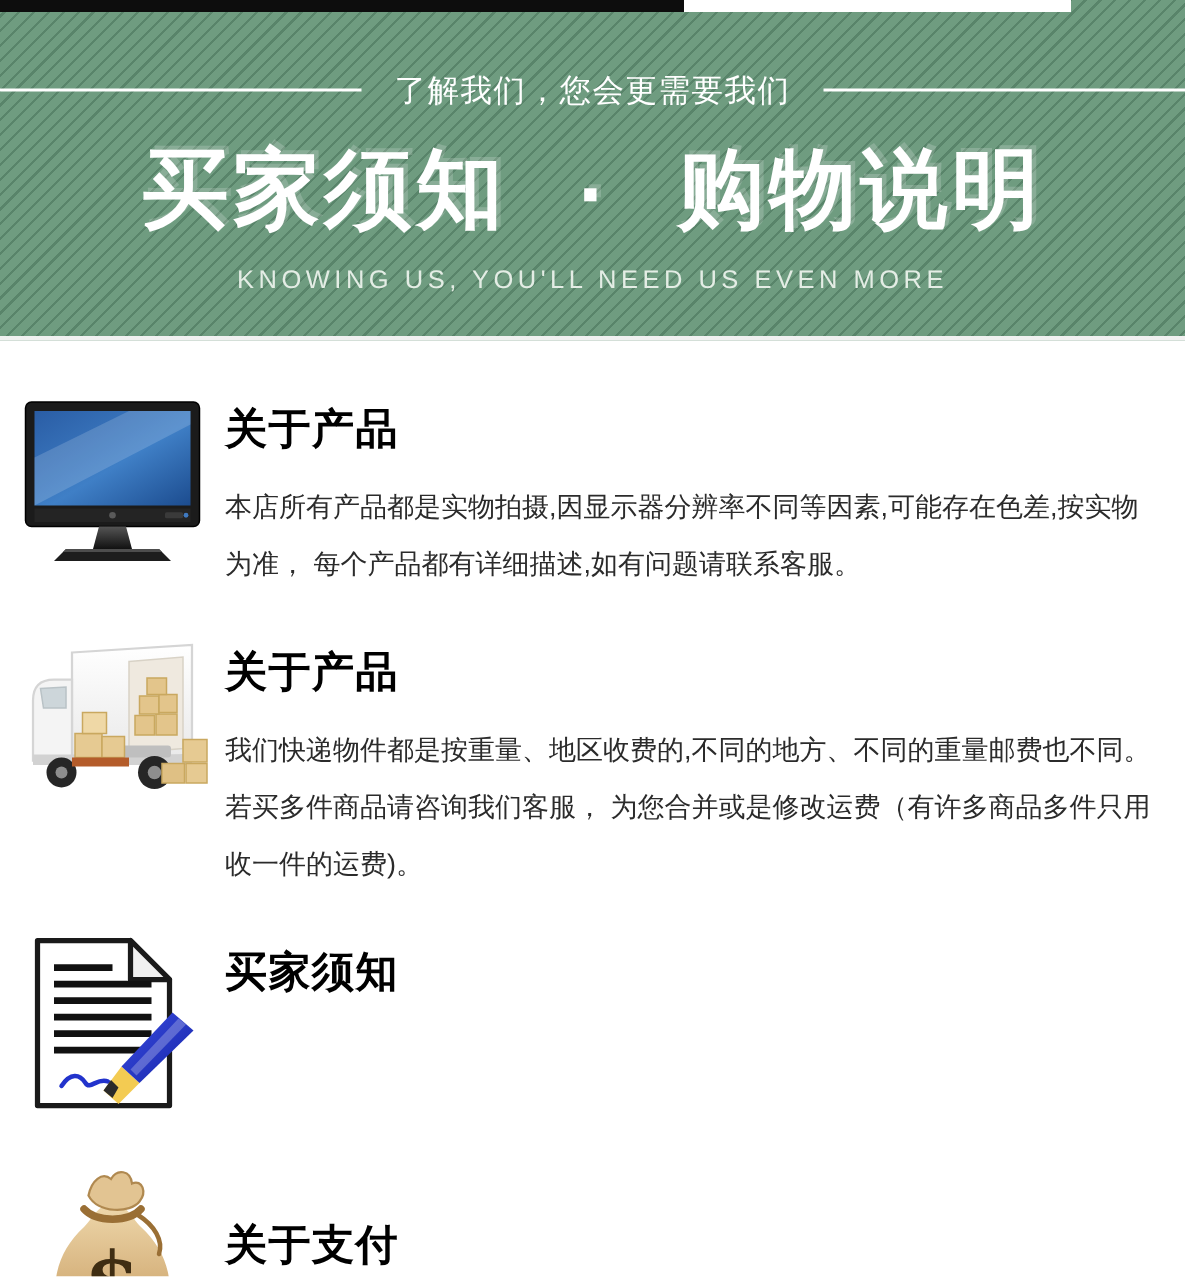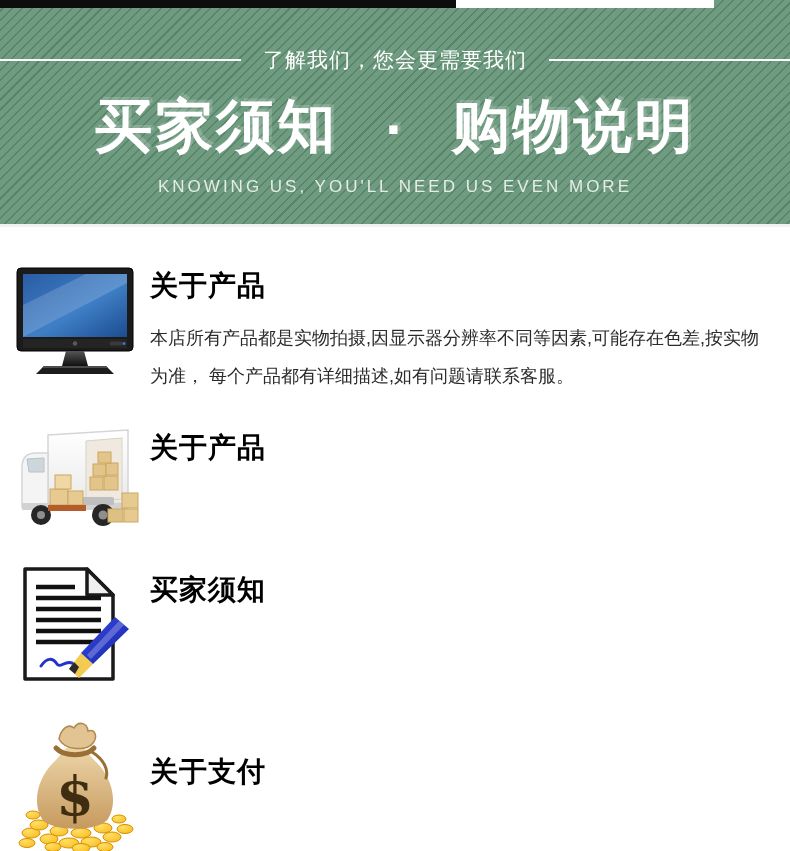--- a/index.html
+++ b/index.html
@@ -151,20 +151,21 @@
 
           <g stroke="#c9a85f" stroke-width="1" fill="#e6ca92">
             <rect x="112" y="66" width="16" height="15"></rect>
             <rect x="114" y="82" width="14" height="13"></rect>
             <rect x="98" y="82" width="15" height="13" fill="#dfc084"></rect>
           </g>
         </svg>
       </div>
       <div class="section-content">
         <div class="section-title">关于产品</div>
+        <div class="section-body">我们快递物件都是按重量、地区收费的,不同的地方、不同的重量邮费也不同。若买多件商品请咨询我们客服， 为您合并或是修改运费（有许多商品多件只用收一件的运费)。</div>
       </div>
     </div>
 
     <div class="section sec-receiving">
       <div class="icon-box">
         <svg width="116" height="120" viewBox="0 0 116 120" aria-hidden="true">
           <defs>
             <linearGradient id="pen" x1="0" y1="0" x2="1" y2="1">
               <stop offset="0" stop-color="#3a4ce0"></stop>
               <stop offset="1" stop-color="#1524a8"></stop>

